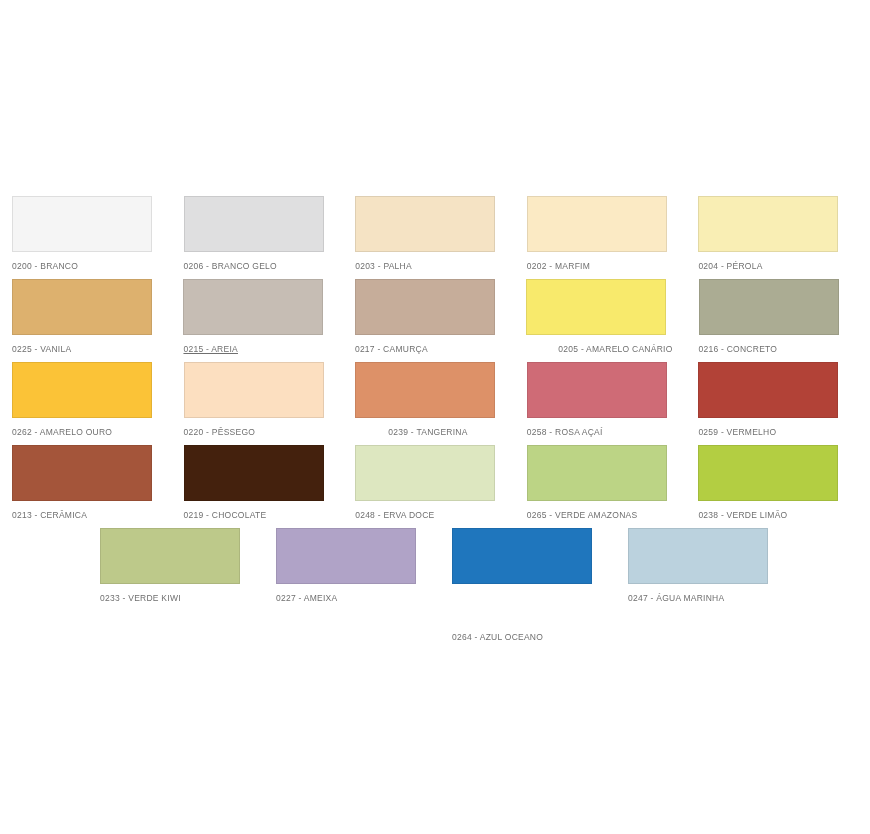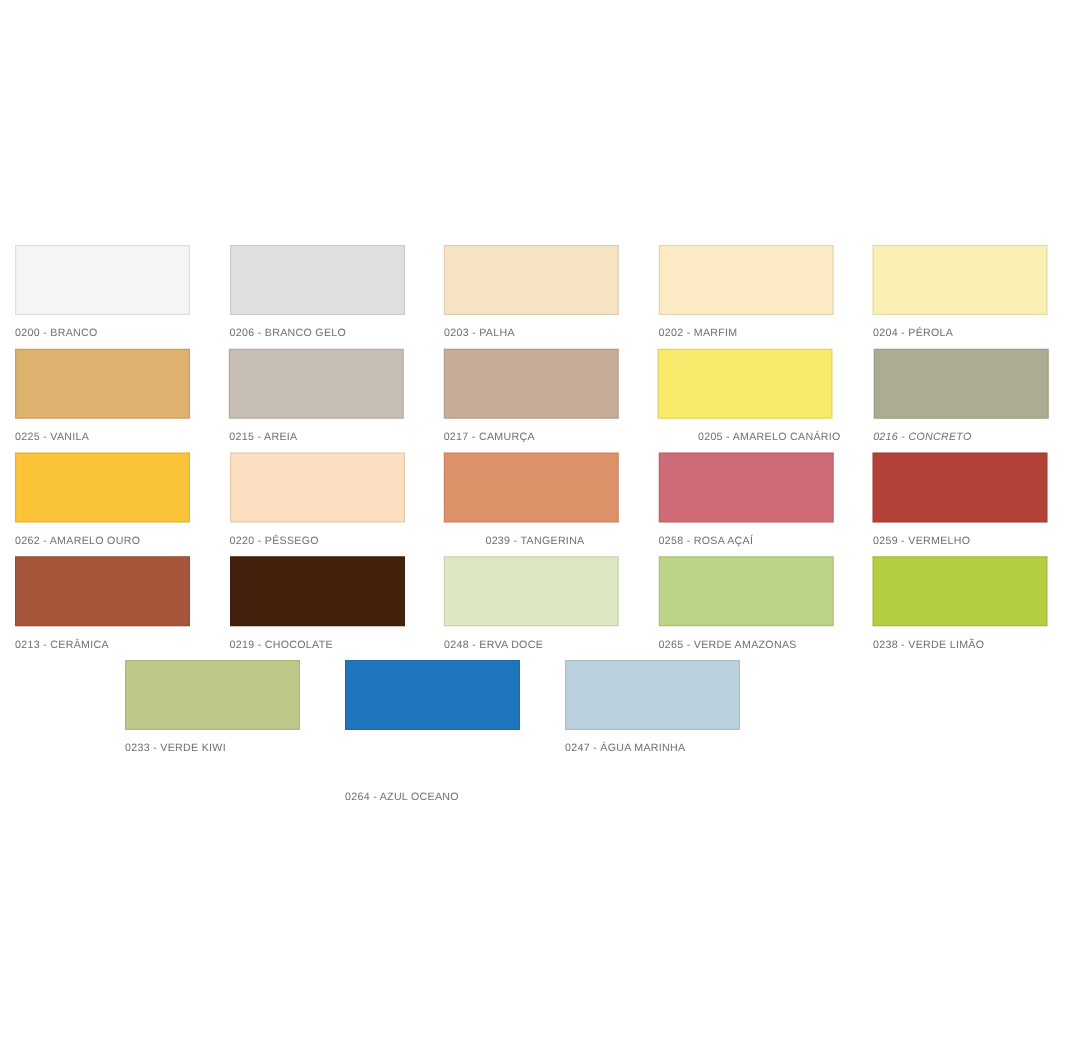--- a/index.html
+++ b/index.html
@@ -93,33 +93,33 @@
           <span class="swatch-label" style="color: rgb(111, 111, 111);">0204 - PÉROLA</span>
         </div>
       </div>
       <div class="palette-row">
         <div class="swatch-cell">
           <div class="swatch-chip" style="background: rgb(221, 177, 110); border-color: rgba(0, 0, 0, 0.09);"></div>
           <span class="swatch-label" style="color: rgb(111, 111, 111);">0225 - VANILA</span>
         </div>
         <div class="swatch-cell">
           <div class="swatch-chip" style="background: rgb(198, 189, 180); border-color: rgba(0, 0, 0, 0.09);"></div>
-          <span class="swatch-label" style="color: rgb(111, 111, 111);">0215 - AREIA</span>
+          <span class="swatch-label" style="color: rgb(111, 111, 111); text-decoration: underline;">0215 - AREIA</span>
         </div>
         <div class="swatch-cell">
           <div class="swatch-chip" style="background: rgb(198, 173, 154); border-color: rgba(0, 0, 0, 0.09);"></div>
           <span class="swatch-label" style="color: rgb(111, 111, 111);">0217 - CAMURÇA</span>
         </div>
         <div class="swatch-cell">
           <div class="swatch-chip" style="background: rgb(248, 234, 108); border-color: rgba(0, 0, 0, 0.09);"></div>
           <span class="swatch-label" style="color: rgb(111, 111, 111); margin-left: 32px;">0205 - AMARELO CANÁRIO</span>
         </div>
         <div class="swatch-cell">
           <div class="swatch-chip" style="background: rgb(171, 172, 147); border-color: rgba(0, 0, 0, 0.09);"></div>
-          <span class="swatch-label" style="color: rgb(111, 111, 111); font-style: italic;">0216 - CONCRETO</span>
+          <span class="swatch-label" style="color: rgb(111, 111, 111);">0216 - CONCRETO</span>
         </div>
       </div>
       <div class="palette-row">
         <div class="swatch-cell">
           <div class="swatch-chip" style="background: rgb(251, 195, 55); border-color: rgba(0, 0, 0, 0.09);"></div>
           <span class="swatch-label" style="color: rgb(111, 111, 111);">0262 - AMARELO OURO</span>
         </div>
         <div class="swatch-cell">
           <div class="swatch-chip" style="background: rgb(252, 223, 192); border-color: rgba(0, 0, 0, 0.09);"></div>
           <span class="swatch-label" style="color: rgb(111, 111, 111);">0220 - PÊSSEGO</span>
@@ -158,20 +158,24 @@
           <div class="swatch-chip" style="background: rgb(179, 206, 66); border-color: rgba(0, 0, 0, 0.09);"></div>
           <span class="swatch-label" style="color: rgb(111, 111, 111);">0238 - VERDE LIMÃO</span>
         </div>
       </div>
       <div class="palette-row row-offset">
         <div class="swatch-cell">
           <div class="swatch-chip" style="background: rgb(189, 201, 138); border-color: rgba(0, 0, 0, 0.09);"></div>
           <span class="swatch-label" style="color: rgb(111, 111, 111);">0233 - VERDE KIWI</span>
         </div>
         <div class="swatch-cell">
+          <div class="swatch-chip" style="background: rgb(176, 163, 199); border-color: rgba(0, 0, 0, 0.09);"></div>
+          <span class="swatch-label" style="color: rgb(111, 111, 111);">0227 - AMEIXA</span>
+        </div>
+        <div class="swatch-cell">
           <div class="swatch-chip" style="background: rgb(31, 118, 189); border-color: rgba(0, 0, 0, 0.09);"></div>
           <span class="swatch-label" style="color: rgb(111, 111, 111); margin-top: 48px;">0264 - AZUL OCEANO</span>
         </div>
         <div class="swatch-cell">
           <div class="swatch-chip" style="background: rgb(187, 210, 222); border-color: rgba(0, 0, 0, 0.09);"></div>
           <span class="swatch-label" style="color: rgb(111, 111, 111);">0247 - ÁGUA MARINHA</span>
         </div>
       </div>
     </div>
 </div>

